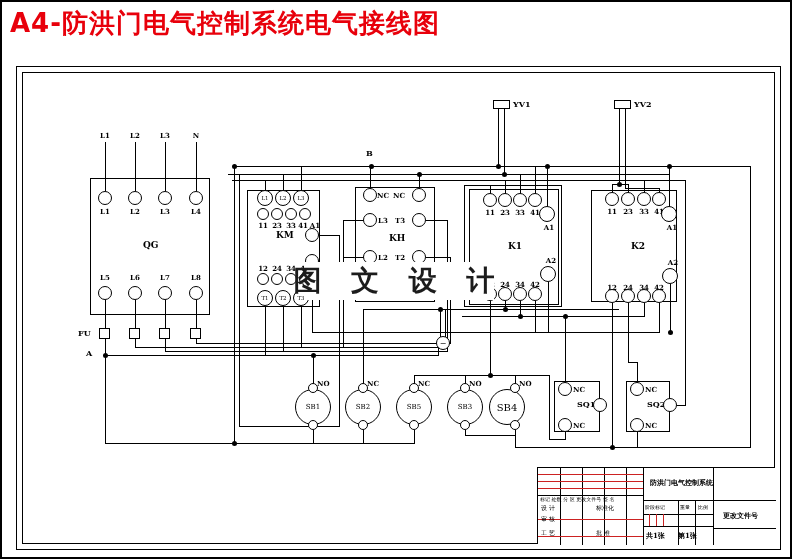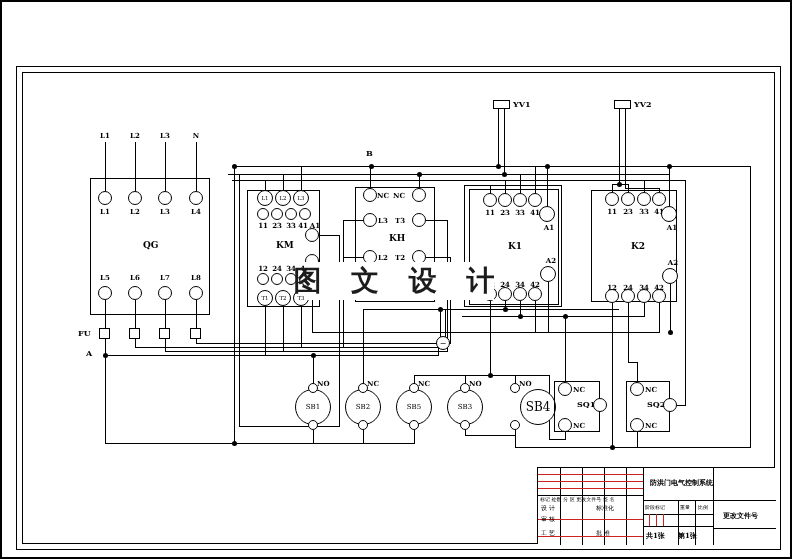--- a/index.html
+++ b/index.html
@@ -25,20 +25,21 @@
   #tblock .rh{position:absolute;background:#c22;height:1px;}
   #tblock .t{position:absolute;font:5px "DejaVu Serif",serif;color:#000;white-space:nowrap;}
   #tblock .t6{position:absolute;font:6px "DejaVu Serif",serif;color:#000;white-space:nowrap;}
   #tblock .t7{position:absolute;font:bold 7px "DejaVu Serif",serif;color:#000;white-space:nowrap;}
 </style>
 </head>
 <body>
 
 <div id="canvas">
 
+  <div class="main-title">A4-防洪门电气控制系统电气接线图</div>
 
   <div class="frame" style="left:14px;top:64px;width:765px;height:484px"></div>
   <div class="frame" style="left:20px;top:70px;width:753px;height:472px"></div>
 
   <div id="wires">
       <i class="w" style="left: 232px; top: 164px; width: 517px; height: 1px;"></i>
       <i class="w" style="left: 226px; top: 172px; width: 442px; height: 1px;"></i>
       <i class="w" style="left: 230px; top: 178px; width: 454px; height: 1px;"></i>
       <i class="w" style="left: 237px; top: 424px; width: 101px; height: 1px;"></i>
       <i class="w" style="left: 103px; top: 441px; width: 310px; height: 1px;"></i>
@@ -193,21 +194,21 @@
   <b class="c" style="left:255px;top:206px;width:12px;height:12px"></b>
   <b class="c" style="left:269px;top:206px;width:12px;height:12px"></b>
   <b class="c" style="left:283px;top:206px;width:12px;height:12px"></b>
   <b class="c" style="left:297px;top:206px;width:12px;height:12px"></b>
   <span class="num" style="left:254px;top:219px">11</span>
   <span class="num" style="left:268px;top:219px">23</span>
   <span class="num" style="left:282px;top:219px">33</span>
   <span class="num" style="left:294px;top:219px">41</span>
   <span class="num" style="left:306px;top:219px">A1</span>
   <b class="c" style="left:303px;top:226px;width:14px;height:14px"></b>
-  <span class="cname" style="left:274px;top:238px">KM</span>
+  <span class="cname" style="left:274px;top:228px">KM</span>
   <span class="num" style="left:254px;top:262px">12</span>
   <span class="num" style="left:268px;top:262px">24</span>
   <span class="num" style="left:282px;top:262px">34</span>
   <span class="num" style="left:296px;top:262px">42</span>
   <b class="c" style="left:255px;top:271px;width:12px;height:12px"></b>
   <b class="c" style="left:269px;top:271px;width:12px;height:12px"></b>
   <b class="c" style="left:283px;top:271px;width:12px;height:12px"></b>
   <b class="c" style="left:297px;top:271px;width:12px;height:12px"></b>
   <b class="c" style="left:303px;top:252px;width:14px;height:14px"></b>
   <b class="c" style="left:255px;top:288px;width:16px;height:16px">T1</b>
@@ -293,21 +294,21 @@
       <b class="c" style="left: 356px; top: 418px; width: 10px; height: 10px;"></b>
       <span class="num" style="left: 365px; top: 377px; text-align: left;">NC</span>
       <b class="c" style="left: 394px; top: 387px; width: 36px; height: 36px; font-size: 7px;">SB5</b>
       <b class="c" style="left: 407px; top: 381px; width: 10px; height: 10px;"></b>
       <b class="c" style="left: 407px; top: 418px; width: 10px; height: 10px;"></b>
       <span class="num" style="left: 416px; top: 377px; text-align: left;">NC</span>
       <b class="c" style="left: 445px; top: 387px; width: 36px; height: 36px; font-size: 7px;">SB3</b>
       <b class="c" style="left: 458px; top: 381px; width: 10px; height: 10px;"></b>
       <b class="c" style="left: 458px; top: 418px; width: 10px; height: 10px;"></b>
       <span class="num" style="left: 467px; top: 377px; text-align: left;">NO</span>
-      <b class="c" style="left: 518px; top: 387px; width: 36px; height: 36px; font-size: 12px;">SB4</b>
+      <b class="c" style="left: 487px; top: 387px; width: 36px; height: 36px; font-size: 10px;">SB4</b>
       <b class="c" style="left: 508px; top: 381px; width: 10px; height: 10px;"></b>
       <b class="c" style="left: 508px; top: 418px; width: 10px; height: 10px;"></b>
       <span class="num" style="left: 517px; top: 377px; text-align: left;">NO</span>
     </div>
 
   <div class="box" style="left:552px;top:379px;width:46px;height:51px"></div>
   <b class="c" style="left:556px;top:380px;width:14px;height:14px"></b>
   <span class="num" style="left:570px;top:383px">NC</span>
   <span class="cname" style="left:575px;top:397px;font-size:8px">SQ1</span>
   <b class="c" style="left:556px;top:416px;width:14px;height:14px"></b>

